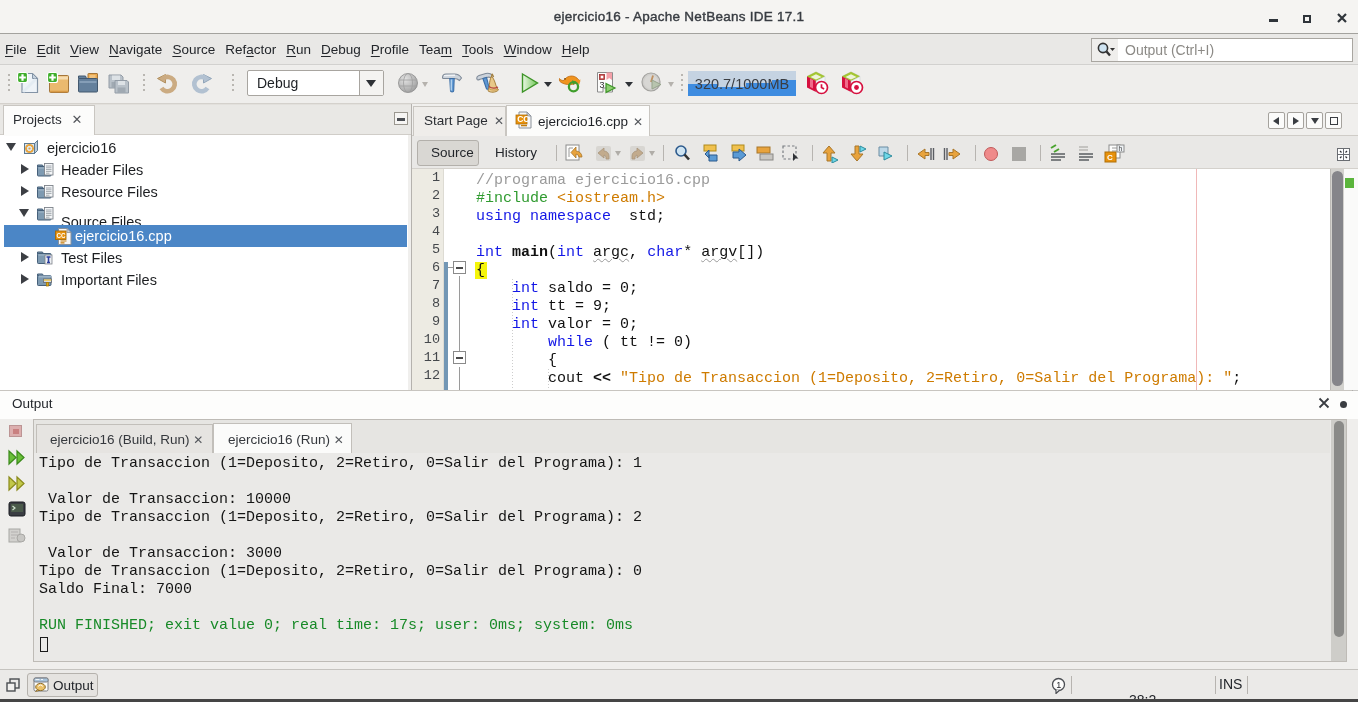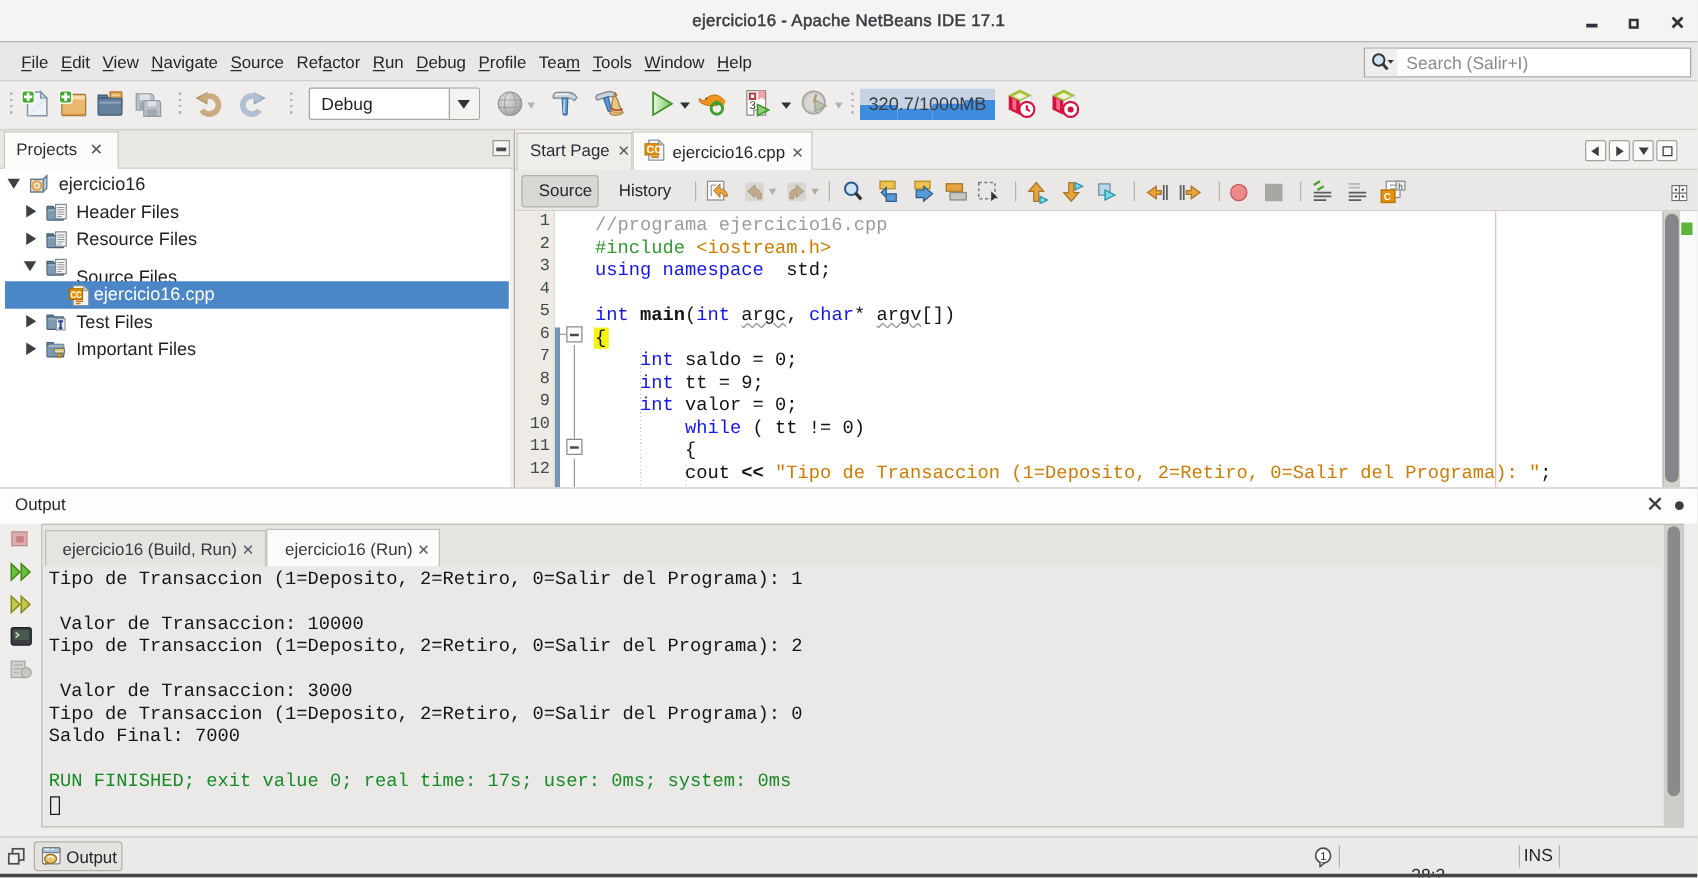--- a/index.html
+++ b/index.html
@@ -49,21 +49,21 @@
 <div class="abs" id="titlebar"></div>
 <div class="abs" id="title">ejercicio16 - Apache NetBeans IDE 17.1</div>
 
 <div class="abs" style="left:1269px;top:19px;width:9px;height:2.5px;background:#2f343a"></div>
 <div class="abs" style="left:1303px;top:14.5px;width:8px;height:8px;border:2.2px solid #2f343a"></div>
 <svg class="abs" style="left:1337px;top:13px" width="10" height="10">
     <path d="M1 1 L9 9 M9 1 L1 9" stroke="#2f343a" stroke-width="2.2"></path>
   </svg>
 
 <div class="abs" id="menubar">
-<span style="padding-left:17px"><u>F</u>ile</span>
+<span style="padding-left:5px"><u>F</u>ile</span>
     <span><u>E</u>dit</span>
     <span><u>V</u>iew</span>
     <span><u>N</u>avigate</span>
     <span><u>S</u>ource</span>
     <span>Ref<u>a</u>ctor</span>
     <span><u>R</u>un</span>
     <span><u>D</u>ebug</span>
     <span><u>P</u>rofile</span>
     <span>Tea<u>m</u></span>
     <span><u>T</u>ools</span>
@@ -71,21 +71,21 @@
     <span><u>H</u>elp</span>
 </div>
 
 <div class="abs" style="left:1091px;top:38px;width:262px;height:24px;background:#fff;border:1px solid #a9a6a1"></div>
 <div class="abs" style="left:1092px;top:39px;width:26px;height:22px;background:#efeeec"></div>
 <svg class="abs" style="left:1096px;top:42px" width="20" height="17">
 <circle cx="7" cy="6" r="4.6" fill="#cfe4f2" stroke="#333" stroke-width="1.6"></circle>
 <path d="M10.5 9.5 L14 13.5" stroke="#333" stroke-width="2.4"></path>
 <path d="M14 6 l5 0 l-2.5 3 z" fill="#333"></path>
 </svg>
-<div class="abs" style="left:1125px;top:39px;width:220px;height:22px;line-height:22px;font-size:14px;color:#8c8a86">Search (Salir+I)</div>
+<div class="abs" style="left:1125px;top:39px;width:220px;height:22px;line-height:22px;font-size:14px;color:#8c8a86">Output (Ctrl+I)</div>
 
 <div class="abs" id="toolbar"></div>
 <div id="tbicons">
 <div class="tsep" style="left:8px"></div>
 
 <svg class="ticon" style="left:16px" viewBox="0 0 24 24">
 <path d="M6 2.5 L16.5 2.5 L21.5 7.5 L21.5 21.5 L6 21.5 Z" fill="#eef3f8" stroke="#8494a6" stroke-width="1.2"></path>
 <path d="M16.5 2.5 L16.5 7.5 L21.5 7.5 Z" fill="#c6d2de" stroke="#8494a6" stroke-width="1"></path>
 <path d="M7 21 L20 8" stroke="#dfe8f0" stroke-width="3" opacity="0.6"></path>
 <rect x="1.5" y="1.5" width="10" height="10" rx="2" fill="#3fae2a" stroke="#fff" stroke-width="1.2"></rect>

